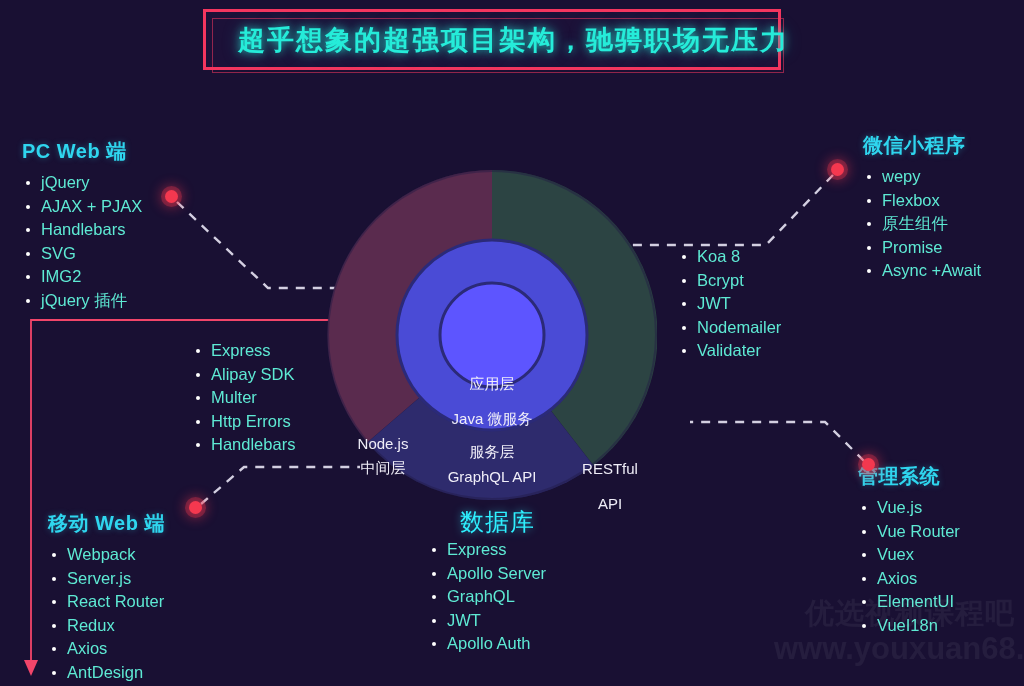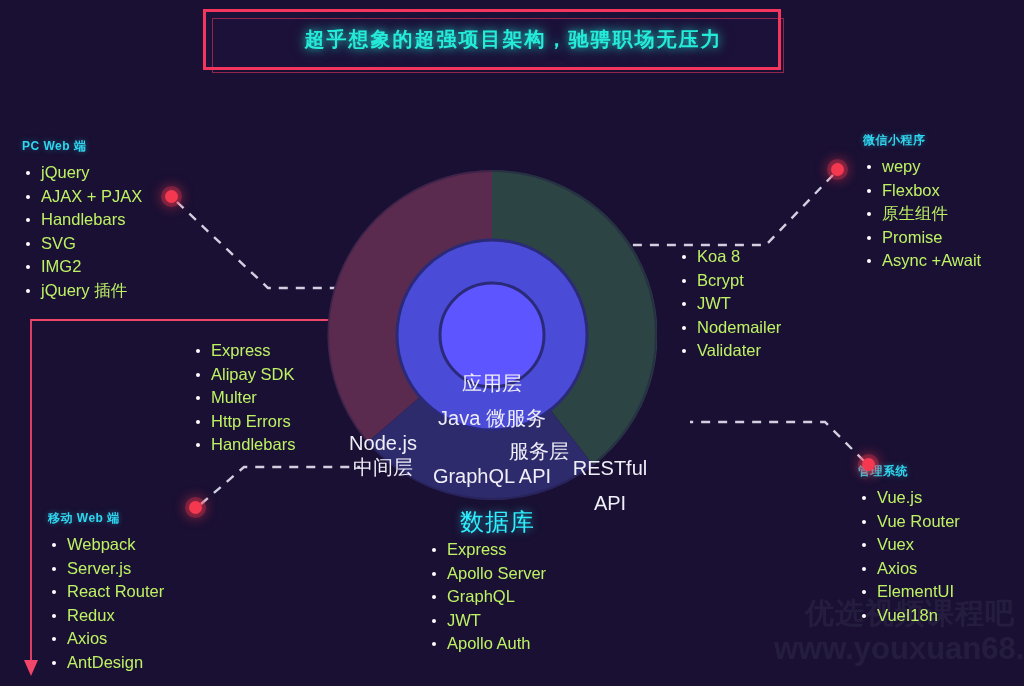--- a/index.html
+++ b/index.html
@@ -34,51 +34,51 @@
     position: absolute;
     left: 6px;
     top: 6px;
     right: -6px;
     bottom: -6px;
     border: 1px solid rgba(244,54,95,0.55);
     pointer-events: none;
   }
   #title-text {
     position: relative;
-    font-size: 20px;
+    font-size: 27px;
     font-weight: bold;
     letter-spacing: 2px;
     color: #25ecd9;
     text-shadow: 0 0 9px rgba(37,236,217,0.75), 0 0 18px rgba(37,236,217,0.35);
     white-space: nowrap;
     margin-left: 43px;
   }
 
   
   .panel { position: absolute; }
   .panel-title {
     color: #2fd6ef;
-    font-size: 12px;
+    font-size: 20px;
     font-weight: bold;
     letter-spacing: 0.5px;
     margin: 0 0 6px 0;
     white-space: nowrap;
     text-shadow: 0 0 6px rgba(47,214,239,0.35);
   }
   ul.bullets {
     list-style: none;
     margin: 0;
     padding: 0;
   }
   ul.bullets li {
     position: relative;
     padding-left: 19px;
     font-size: 16.5px;
     line-height: 23.5px;
-    color: #bef264;
+    color: #5eead4;
     white-space: nowrap;
   }
   ul.bullets li::before {
     content: "";
     position: absolute;
     left: 4px;
     top: 10px;
     width: 4px;
     height: 4px;
     border-radius: 50%;
@@ -90,21 +90,21 @@
     position: absolute;
     left: 327px;
     top: 170px;
     width: 330px;
     height: 330px;
   }
   #donut-svg { display: block; }
   .ring-label {
     position: absolute;
     color: #f0eef8;
-    font-size: 20px;
+    font-size: 15px;
     line-height: 21px;
     text-align: center;
     white-space: nowrap;
     pointer-events: none;
   }
   #label-db {
     position: absolute;
     color: #2ef0ff;
     font-size: 24px;
     font-weight: normal;
@@ -188,21 +188,21 @@
     <div class="ring-label" style="left:135px; top:203px; width:60px;">应用层</div>
 
     <div class="ring-label" style="left:11px; top:263px; width:90px;">Node.js</div>
     <div class="ring-label" style="left:11px; top:287px; width:90px;">中间层</div>
 
     <div class="ring-label" style="left:243px; top:288px; width:80px;">RESTful</div>
     <div class="ring-label" style="left:243px; top:315px; width:80px;margin-top:8px;">API</div>
 
     <div class="ring-label" style="left:75px; top:296px; width:180px;">GraphQL API</div>
 
-    <div class="ring-label" style="left:135px; top:271px; width:60px;margin-left:47px;">服务层</div>
+    <div class="ring-label" style="left:135px; top:271px; width:60px;">服务层</div>
     <div class="ring-label" style="left:105px; top:238px; width:120px;">Java 微服务</div>
 
     <div id="label-db" style="left:133px; top:336px;">数据库</div>
   </div>
 
   <div class="panel" style="left:22px; top:138px;">
     <div class="panel-title">PC Web 端</div>
     <ul class="bullets">
       <li>jQuery</li>
       <li>AJAX + PJAX</li>

